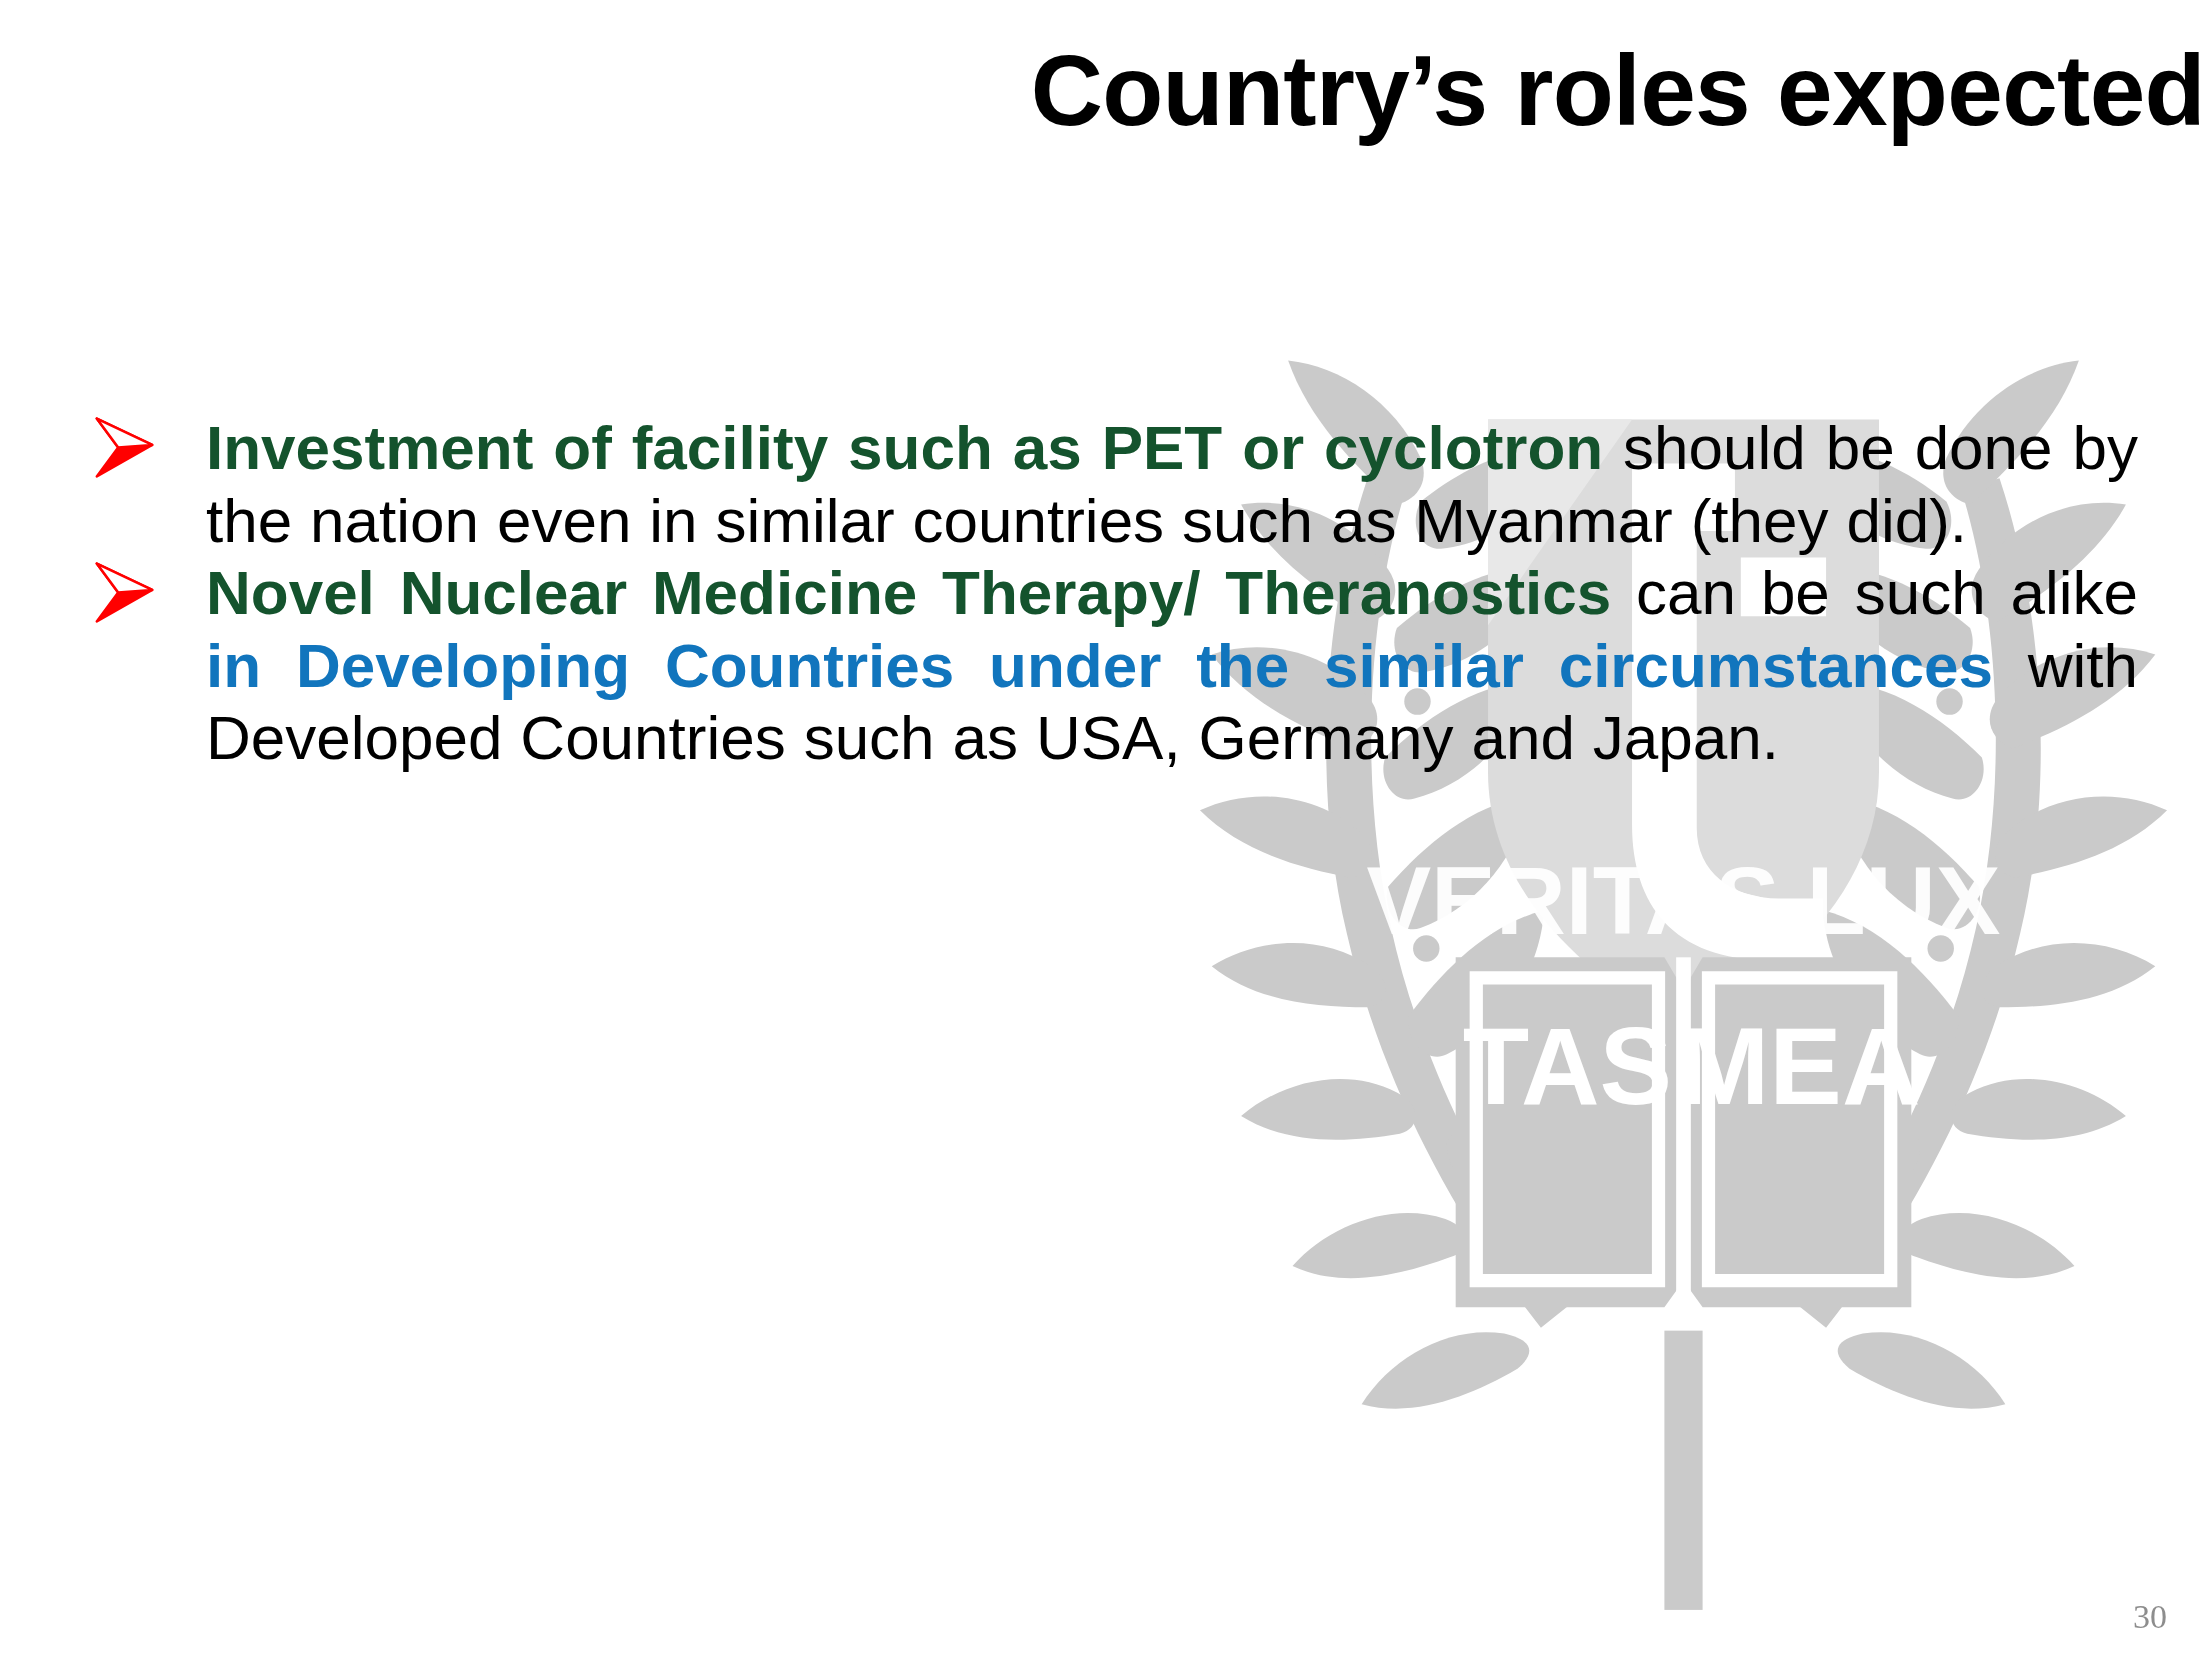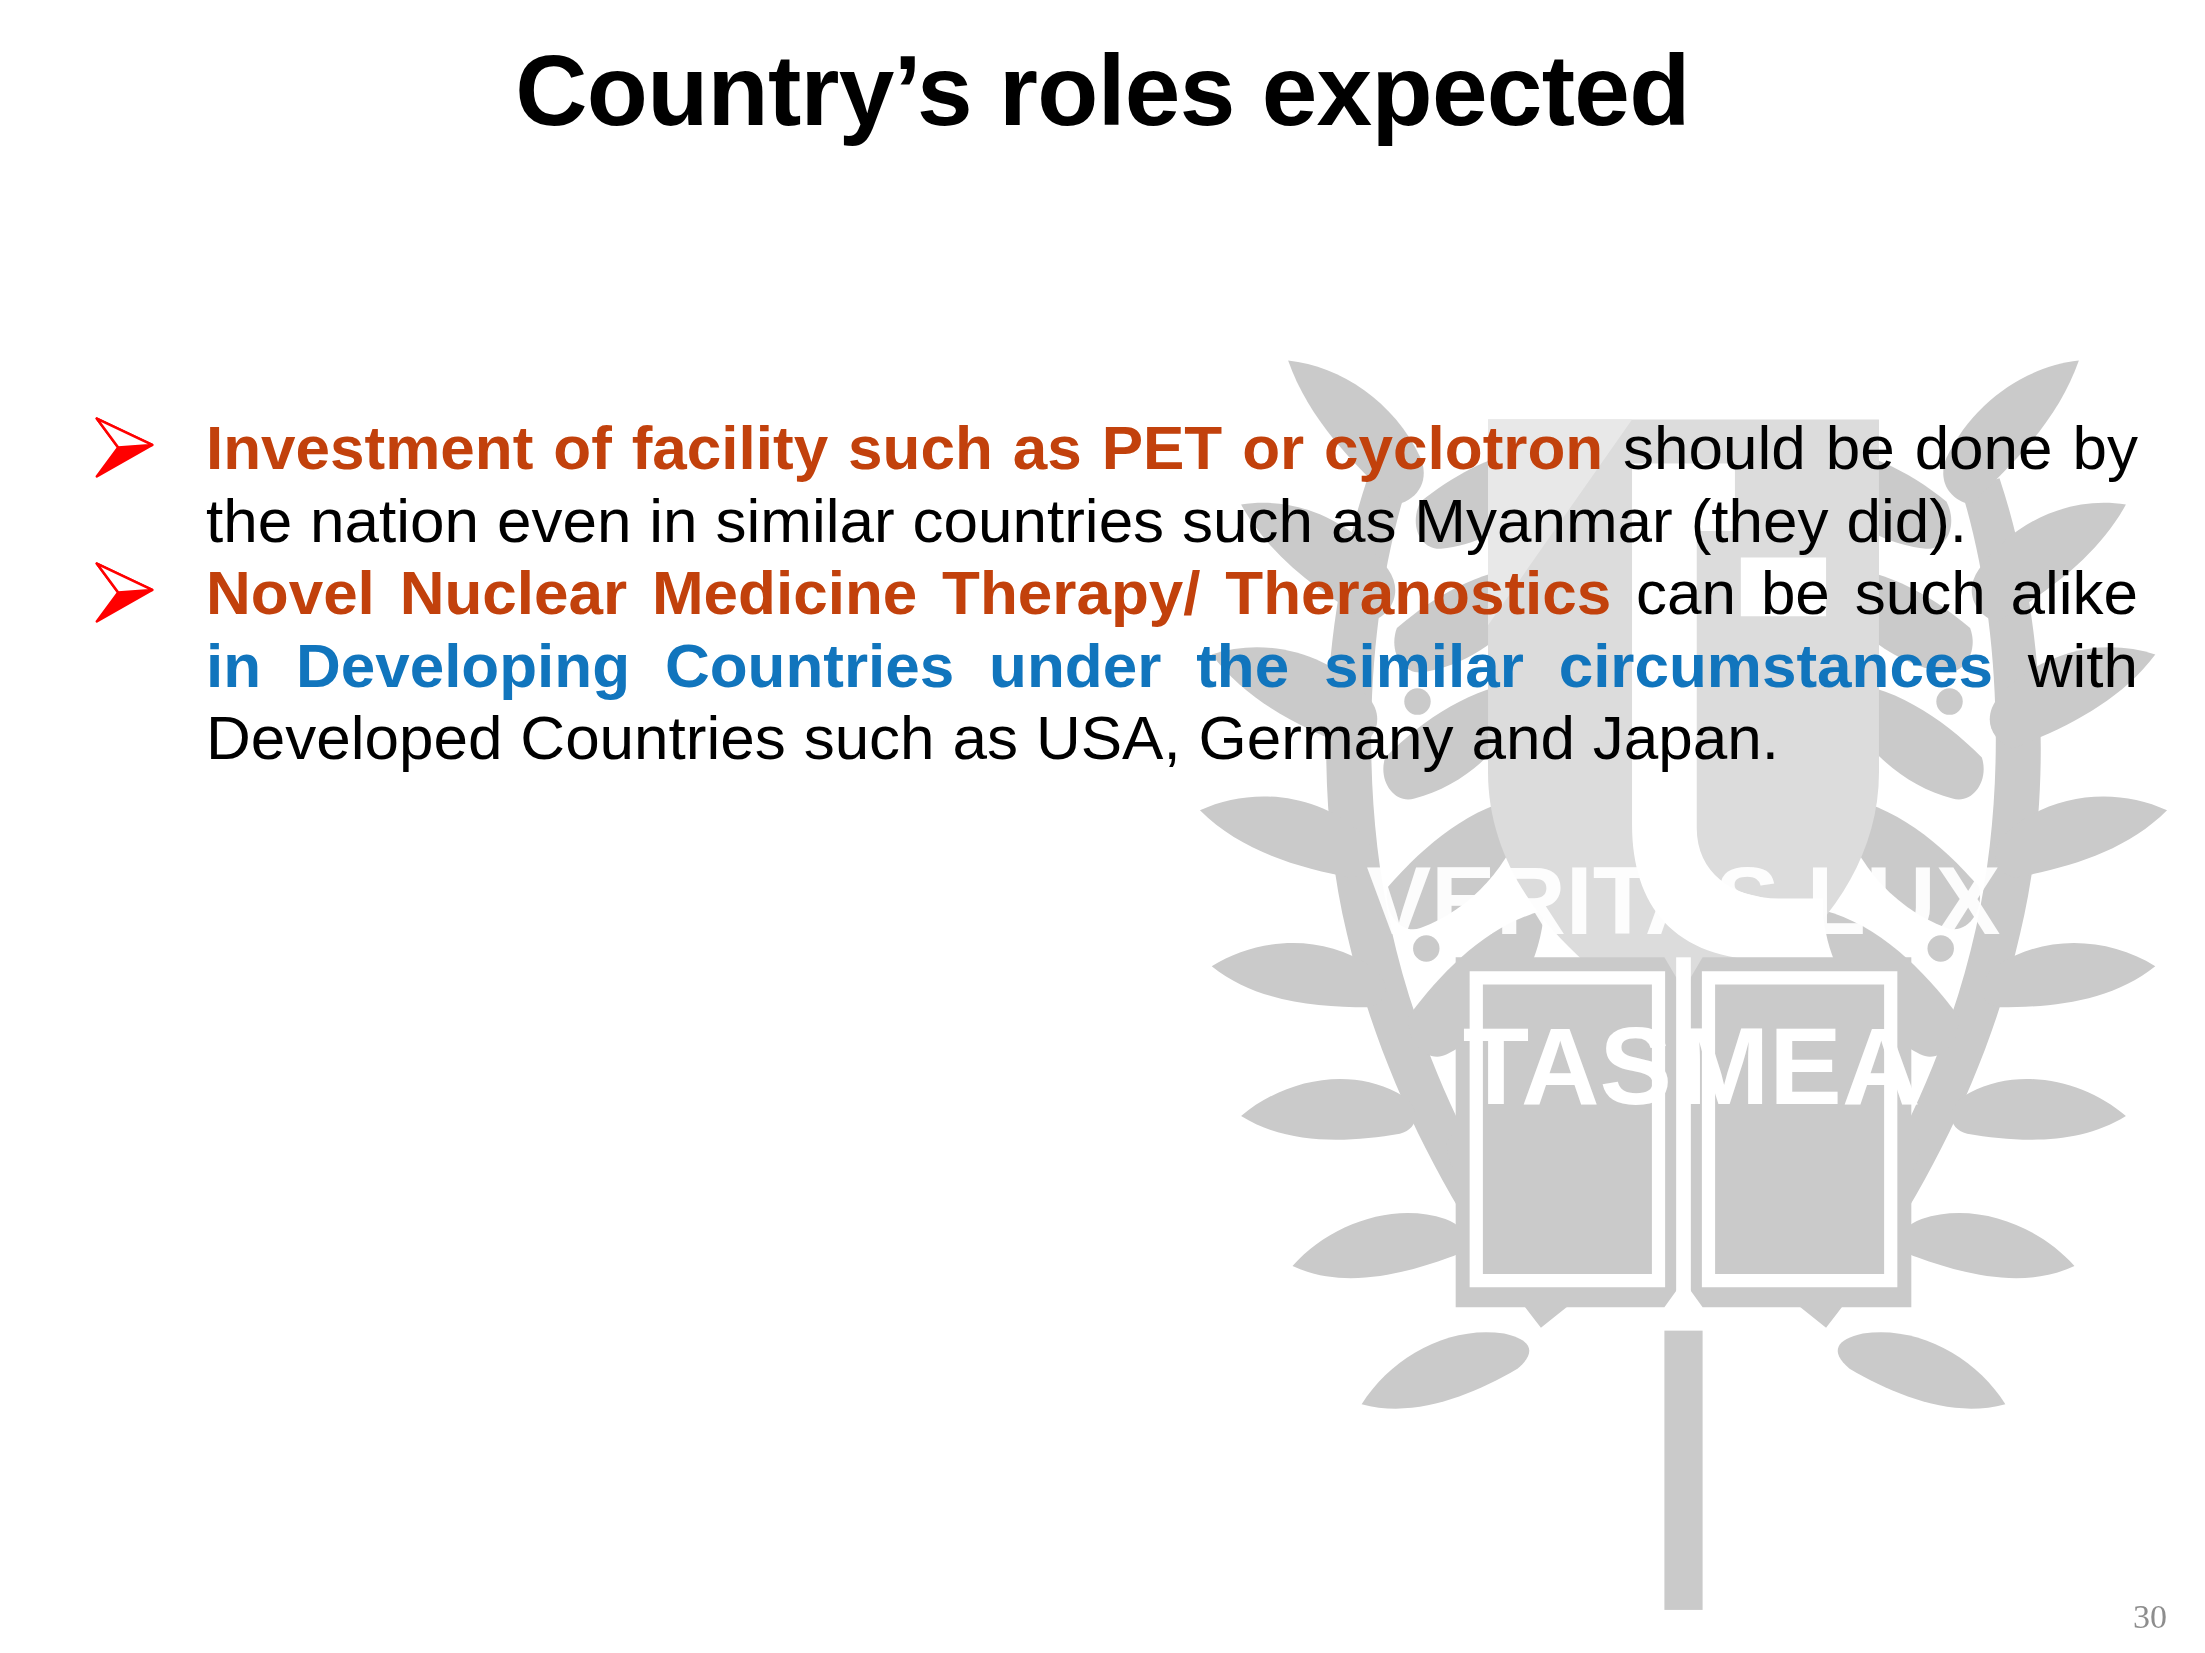--- a/index.html
+++ b/index.html
@@ -30,21 +30,21 @@
     z-index: 0;
   }
   #watermark svg { display: block; width: 100%; height: 100%; }
 
   
   #title {
     position: absolute;
     left: 0;
     top: 38px;
     width: 2205px;
-    text-align: center;
+    text-align: right;
     font-size: 100px;
     line-height: 1.05;
     font-weight: bold;
     color: #000000;
     letter-spacing: -0.7px;
     z-index: 3;
     white-space: nowrap;
   }
 
   
@@ -75,21 +75,21 @@
     line-height: 1.17;
     color: #000000;
     text-align: justify;
     text-justify: inter-word;
     font-weight: normal;
     word-spacing: 0.7px;
   }
   .para:last-child { margin-bottom: 0; }
 
   .hl-red {
-    color: #c2410c;
+    color: #14532d;
     font-weight: bold;
   }
   .hl-blue {
     color: #1175BD;
     font-weight: bold;
     margin-top: 48px;
   }
 
   
   #page-number {

